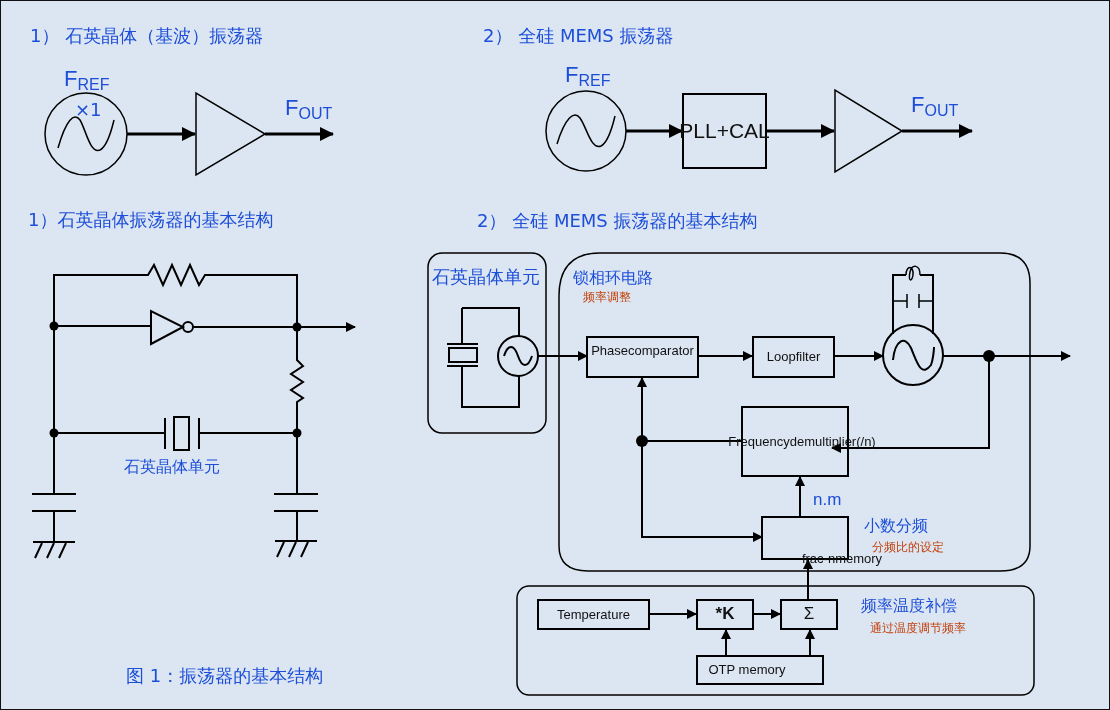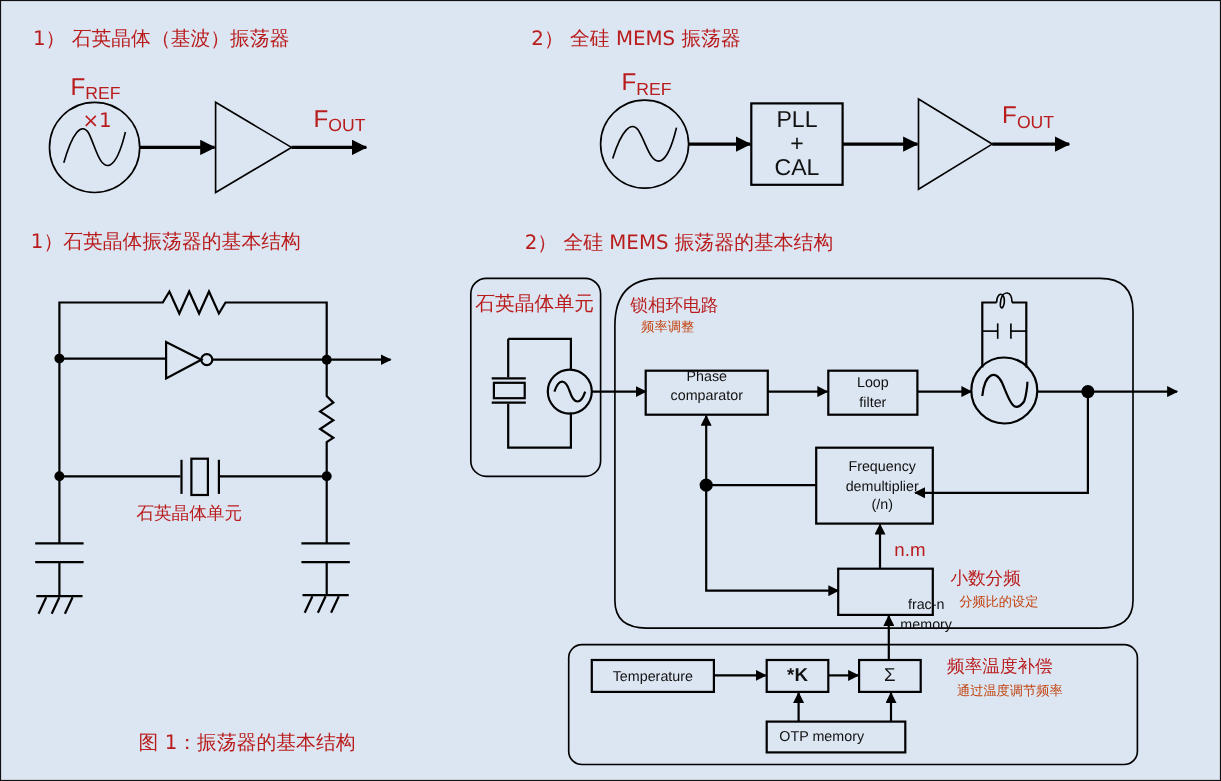--- a/index.html
+++ b/index.html
@@ -1,24 +1,24 @@
 <!DOCTYPE html>
 <html><head>
 <meta charset="utf-8">
 <style>
   html, body { margin: 0; padding: 0; }
   body { width: 1110px; height: 710px; background: #dce6f2; position: relative; overflow: hidden; font-family: "DejaVu Sans", sans-serif; }
   .frame { position: absolute; left: 0; top: 0; width: 1108px; height: 708px; border: 1px solid #111; box-sizing: content-box; }
   svg { position: absolute; left: 0; top: 0; }
-  .t { position: absolute; white-space: nowrap; color: #b91c1c; line-height: 1; }
+  .t { position: absolute; white-space: nowrap; color: #1d4ed8; line-height: 1; }
   .cjk { font-family: "DejaVu Sans", sans-serif; }
   .lat { font-family: "Liberation Sans", sans-serif; }
   .h1 { font-size: 18px; }
   .small { font-size: 12px; color: #c2410c; }
-  .box-text { font-family: "Liberation Sans", sans-serif; font-size: 13px; text-align: center; color: #111; position: absolute; display: flex; align-items: center; justify-content: center; flex-direction: column; line-height: 1.35; }
+  .box-text { font-family: "Liberation Sans", sans-serif; font-size: 13px; text-align: center; color: #111; position: absolute; display: flex; align-items: center; justify-content: center; flex-direction: row; line-height: 1.35; }
   .sub { font-size: 13px; vertical-align: -4px; }
 </style>
 </head>
 <body>
 
 <div class="frame"></div>
 
 <svg width="1110" height="710">
   <defs>
     <marker id="arr" markerWidth="10" markerHeight="10" refX="9" refY="5" orient="auto" markerUnits="userSpaceOnUse">

